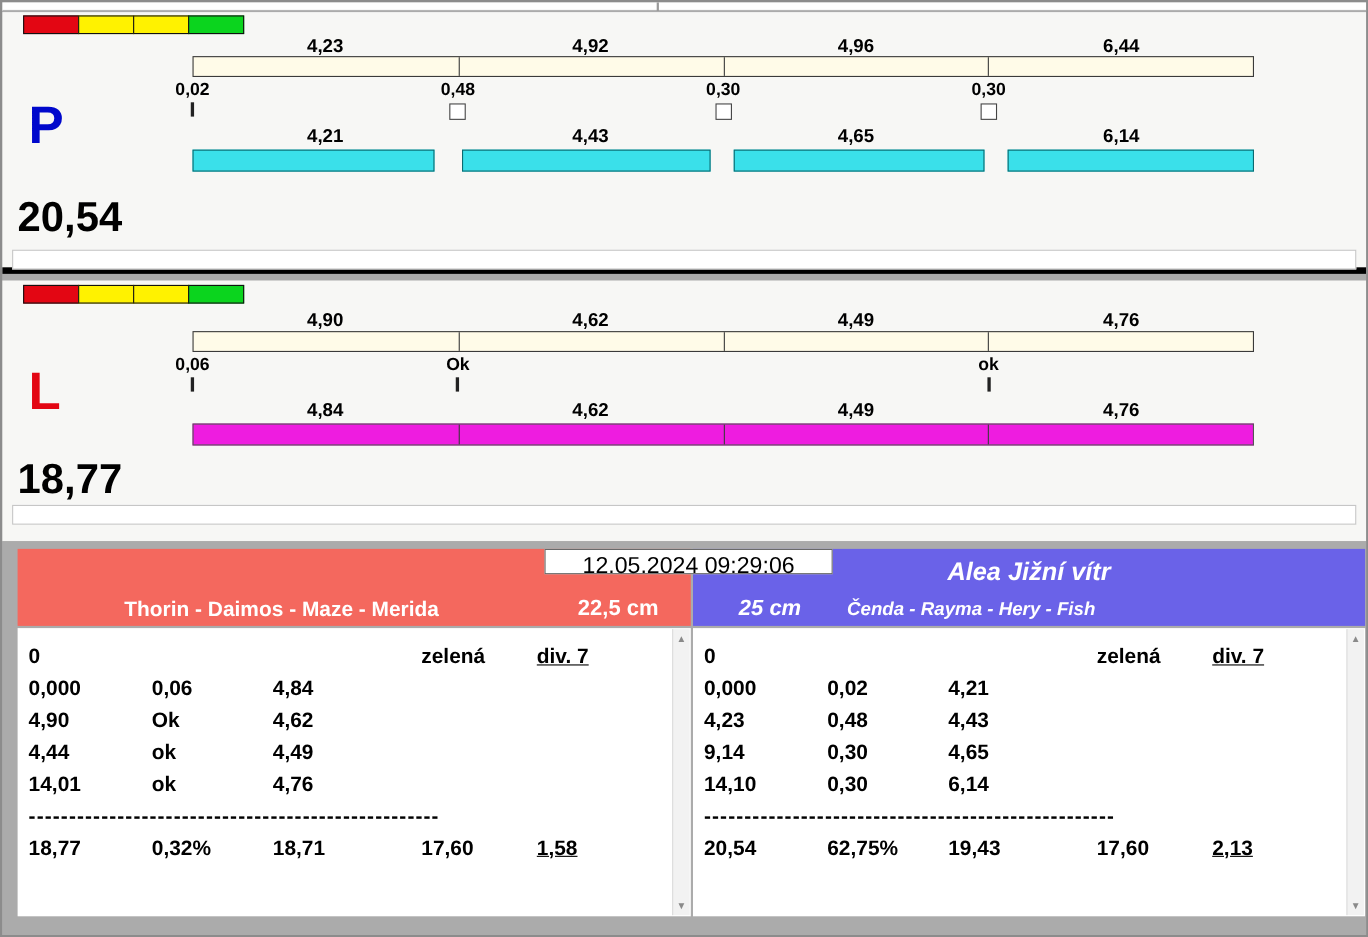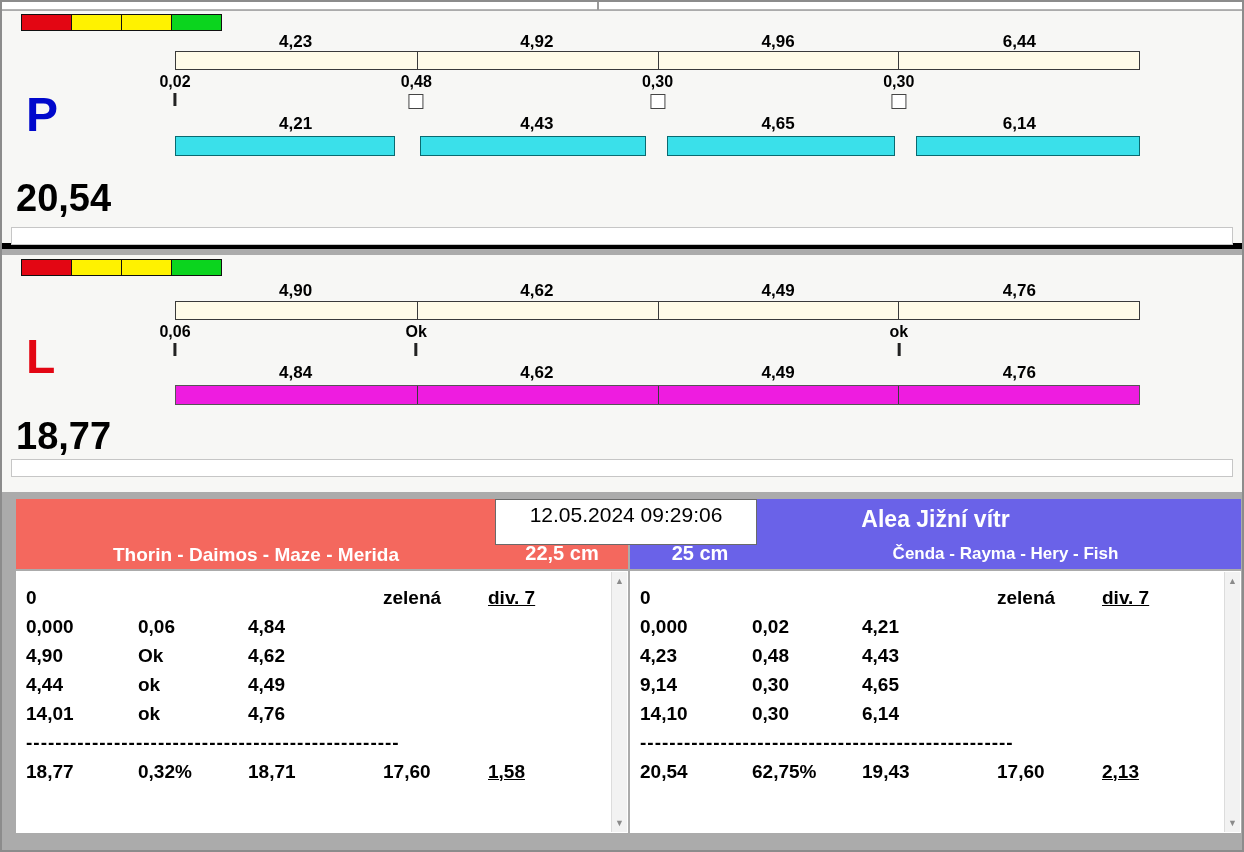--- a/index.html
+++ b/index.html
@@ -73,29 +73,29 @@
   .note { position:absolute; left:9px; width:1222px; height:18px; background:#ffffff;
           border:1px solid #c6c6c6; }
   .lane-p .note { top:216px; }
   .lane-l .note { top:204px; }
 
   
   .results { position:absolute; left:0; top:490px; width:1240px; height:358px; background:#ababab; }
 
   .hdr { position:absolute; top:7px; height:70px; color:#ffffff; }
   .hdr.left  { left:14px;  width:612px; background:var(--left-header,#f4685e); }
-  .hdr.right { left:628px; width:611px; background:var(--right-header,#6a62e8); }
+  .hdr.right { left:628px; width:611px; background:var(--right-header,#6a62e8);font-style:italic; }
   .team-name { text-align:center; font-weight:bold; font-size:23px; padding-top:7px; }
   .sub { position:absolute; left:0; right:0; top:40px; height:28px; font-weight:bold; }
   .hdr.left  .dogs   { position:absolute; left:0;     width:480px; text-align:center; font-size:19px; top:5px; }
   .hdr.left  .height { position:absolute; left:480px; width:132px; text-align:center; font-size:20px; top:3px; }
   .hdr.right .height { position:absolute; left:0;     width:140px; text-align:center; font-size:20px; top:3px; }
-  .hdr.right .dogs   { position:absolute; left:140px; right:0;     text-align:center; font-size:17px; top:5px; }
-
-  .datetime { position:absolute; left:493px; top:7px; width:262px; height:46px;
+  .hdr.right .dogs   { position:absolute; left:140px; right:0;     text-align:left; font-size:17px; top:5px; }
+
+  .datetime { position:absolute; left:493px; top:7px; width:262px; height:23px;
               background:#ffffff; border:1px solid #6a6a6a; color:#000;
               font-size:21px; text-align:center; line-height:30px; z-index:5; }
 
   .tpanel { position:absolute; top:79px; height:262px; background:#ffffff; }
   .tpanel.left  { left:14px;  width:612px; }
   .tpanel.right { left:628px; width:611px; }
   .rows { padding:12px 0 0 10px; }
   .trow { display:flex; height:29px; align-items:center; font-weight:bold;
           font-size:19px; color:#000; white-space:nowrap; }
   .trow .c0 { width:112px; }

